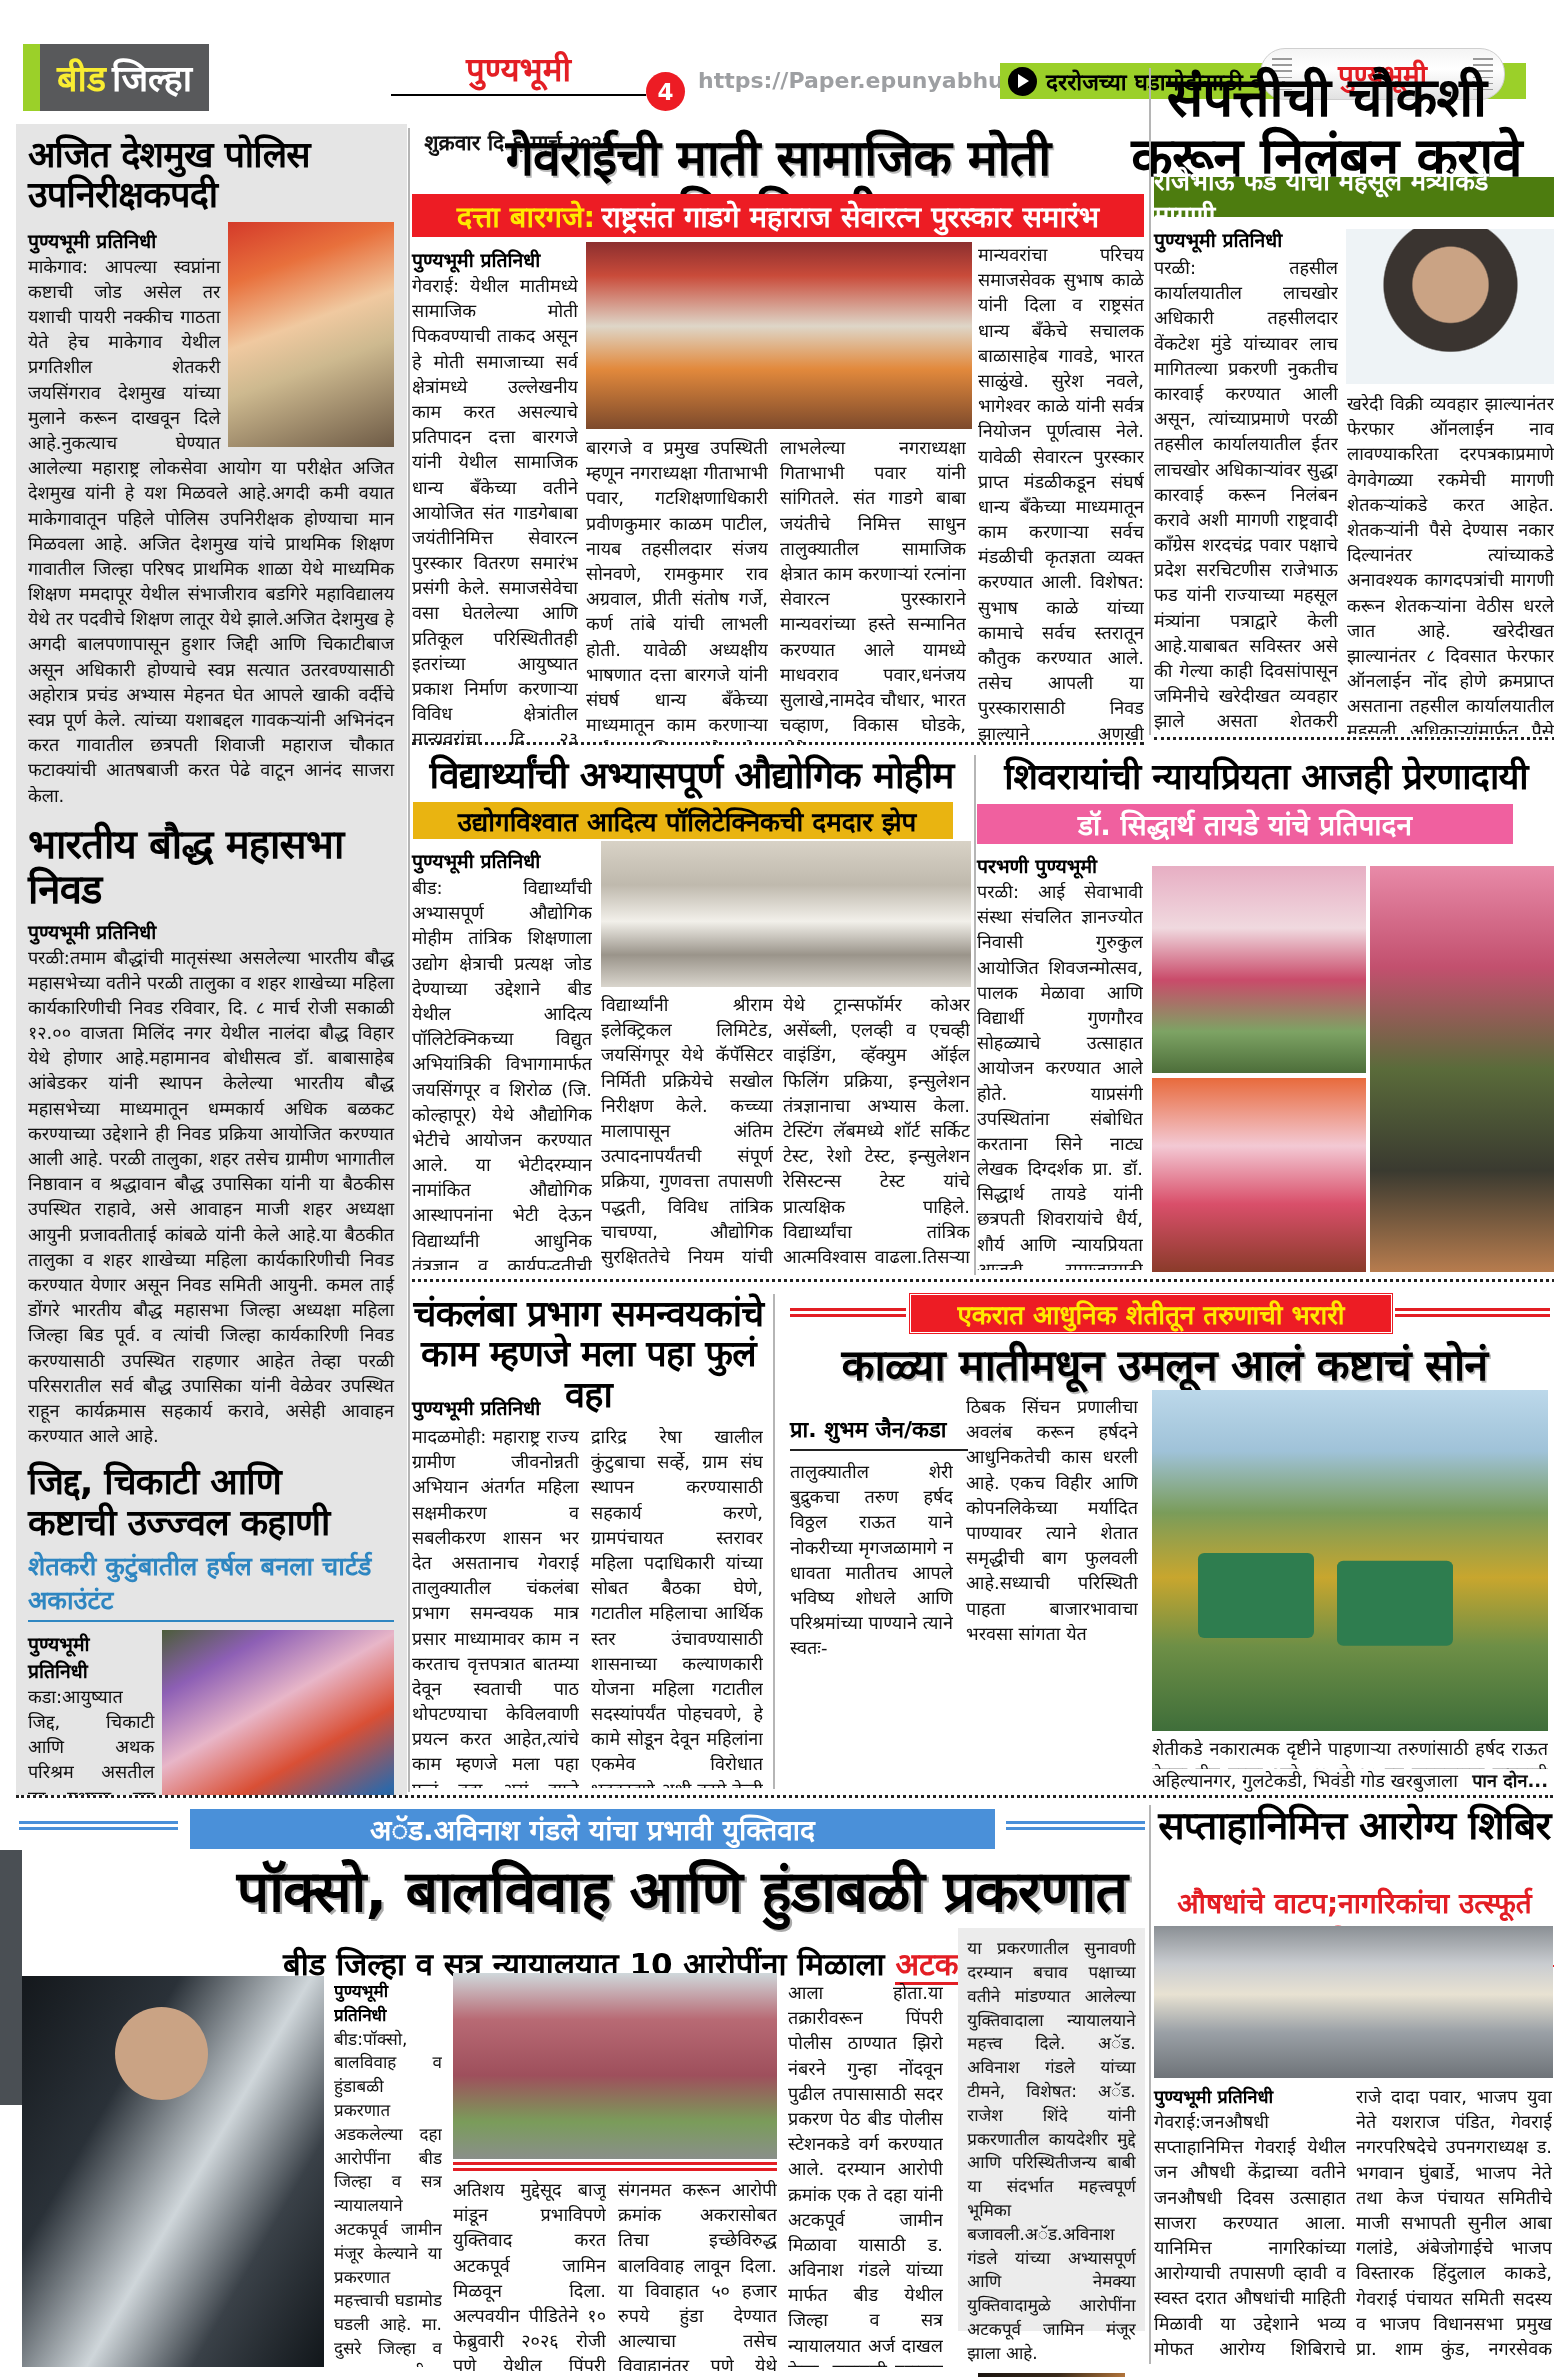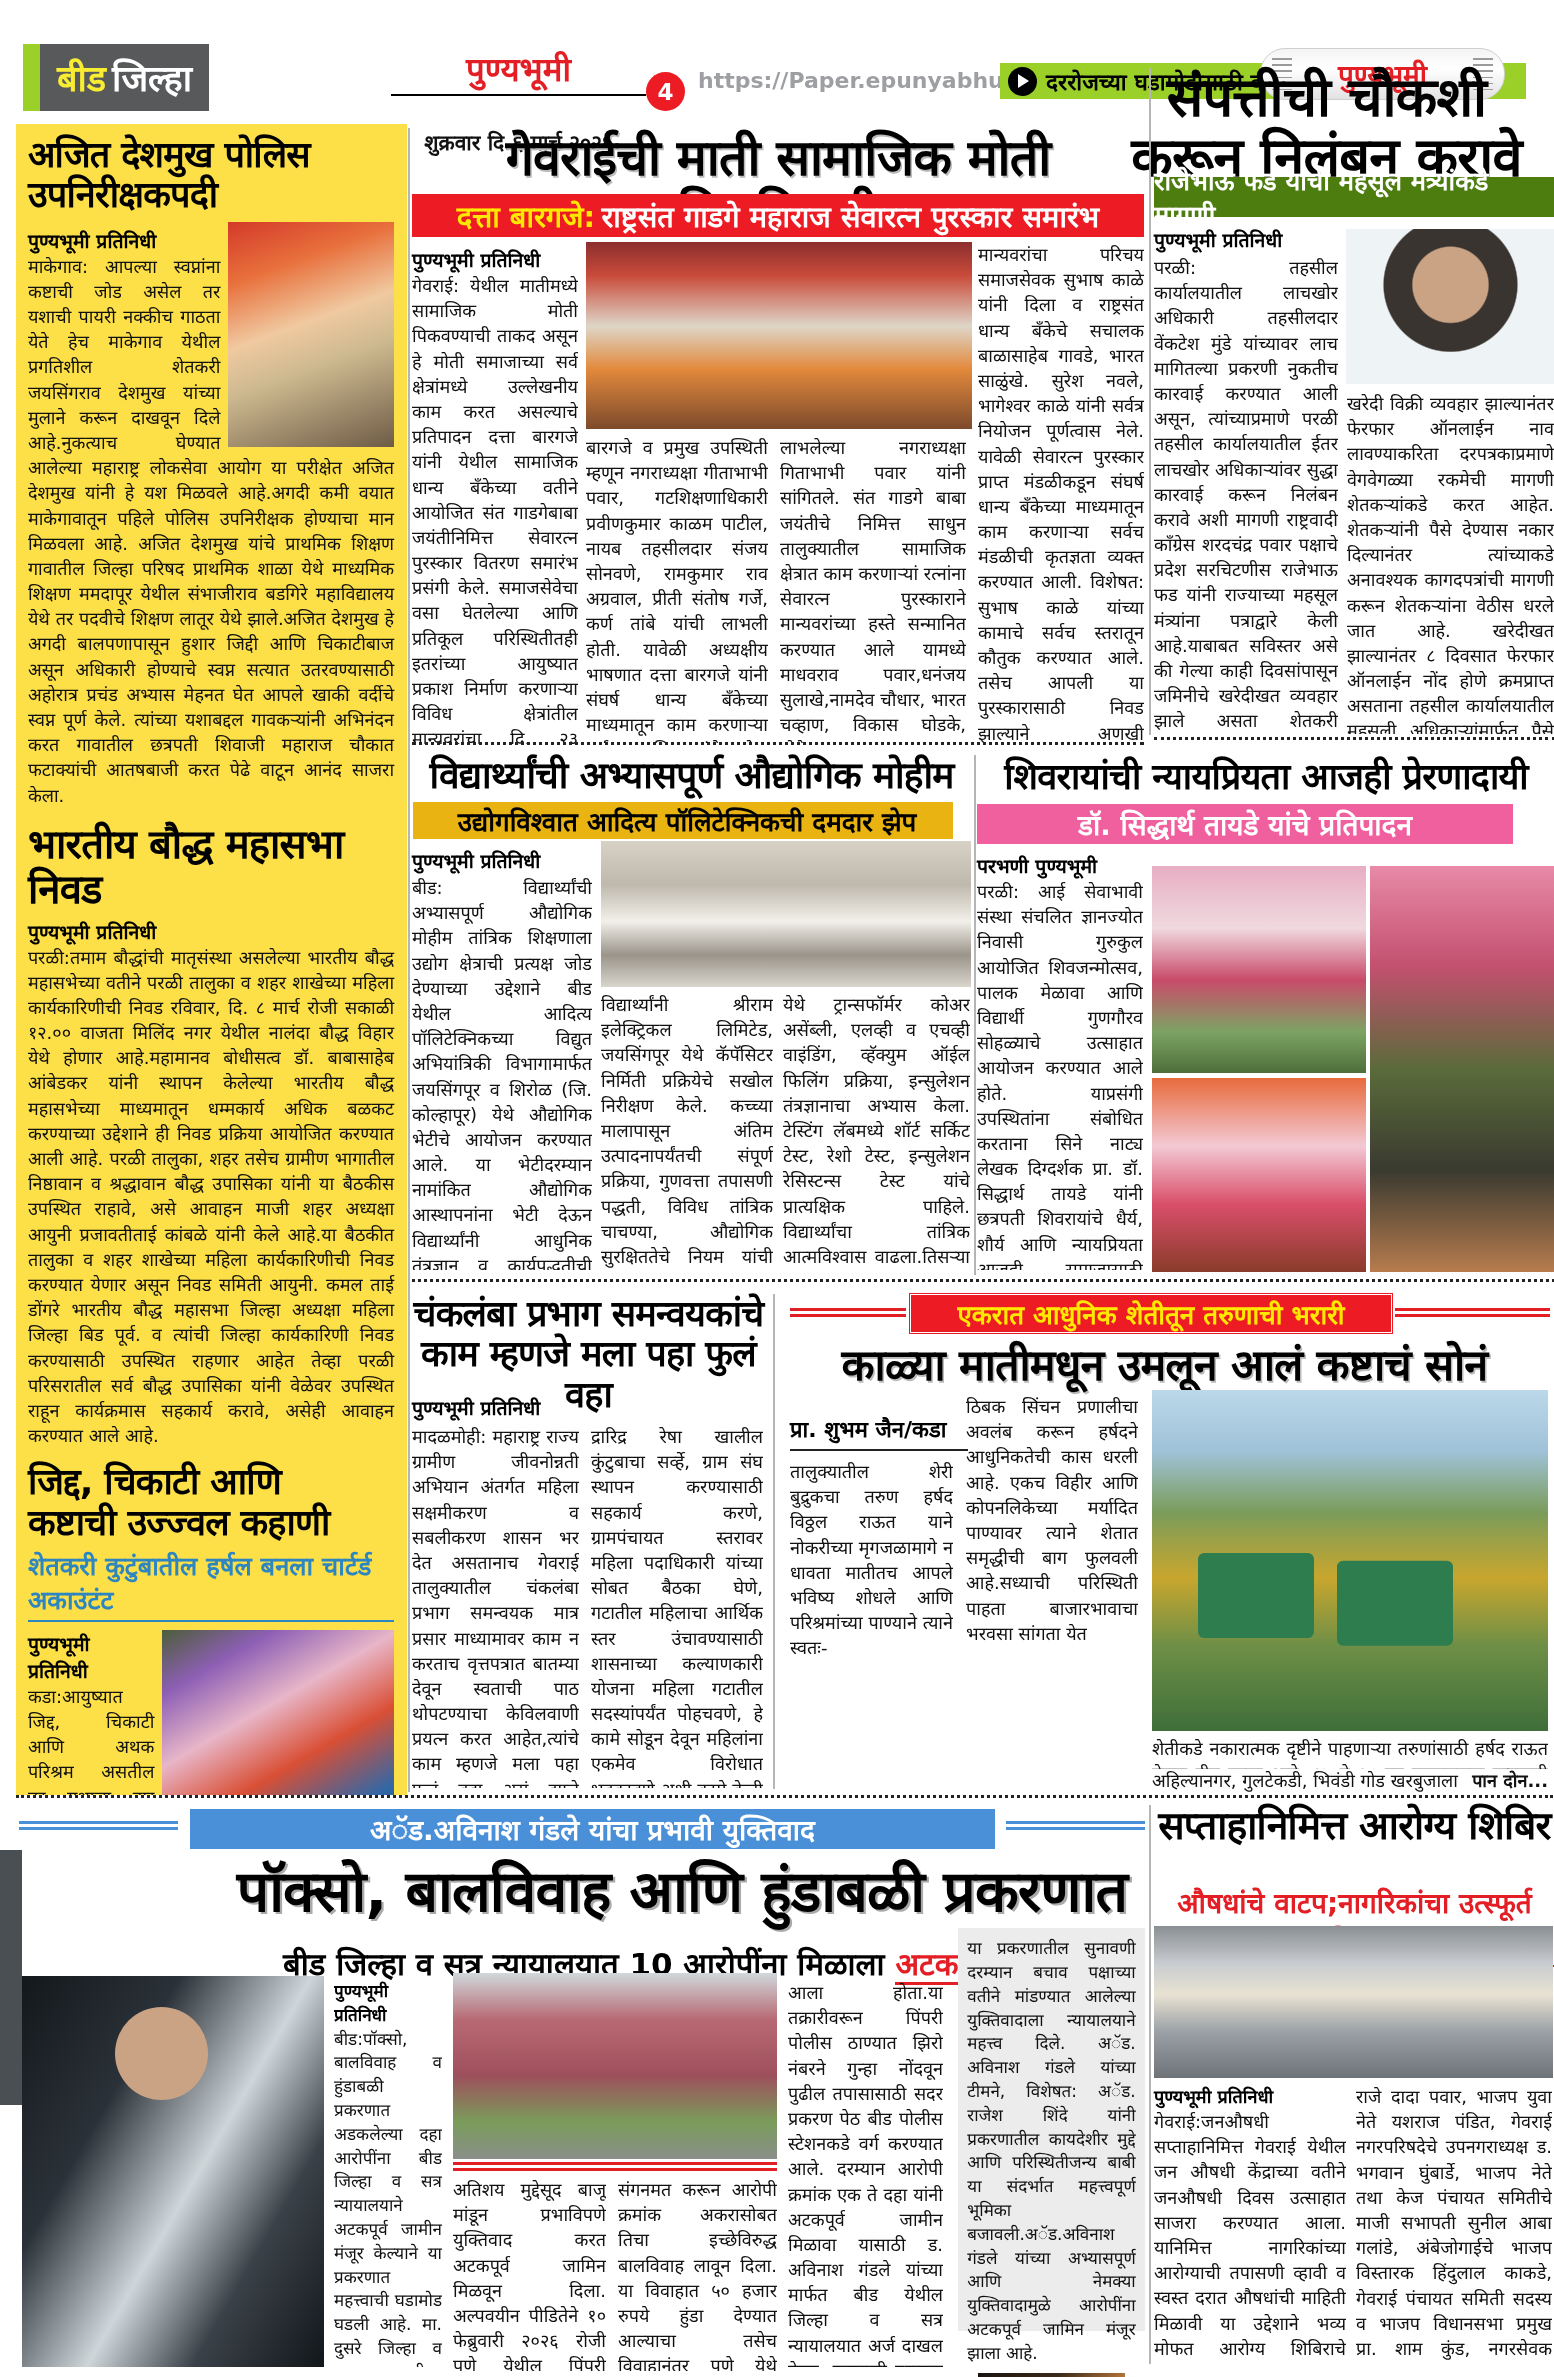--- a/index.html
+++ b/index.html
@@ -9,21 +9,21 @@
   .hl{font-weight:bold;color:#000;line-height:1.12;letter-spacing:-0.8px;}
   .center{text-align:center;}
   .body-text{font-size:18px;line-height:1.4;text-align:justify;color:#101010;}
   .byline{font-weight:bold;font-size:19.4px;color:#000;}
   .banner{display:flex;align-items:center;justify-content:center;font-weight:bold;}
   .dotted{border-top:3.9px dotted #222;height:0;}
   .vrule{background:#b5b5b5;width:1.5px;}
   .ph{background:#c9c9c9;overflow:hidden;}
   .redline{border-top:3.1px solid #e31e24;border-bottom:3.1px solid #e31e24;height:3.1px;background:#fff;}
   .blueline{border-top:3.1px solid #4a90d9;border-bottom:3.1px solid #4a90d9;height:3.1px;background:#fff;}
-  .leftcol{background:#fde047;}
+  .leftcol{background:#e5e5e5;}
   .play{width:29px;height:29px;border-radius:50%;background:#000;display:flex;align-items:center;justify-content:center;flex:0 0 auto;margin-right:9.3px;}
   .play::after{content:"";display:block;width:0;height:0;border-left:11px solid #fff;border-top:7px solid transparent;border-bottom:7px solid transparent;margin-left:3.1px;}
   .rolllines{position:absolute;top:9.3px;bottom:9.3px;width:20px;background:repeating-linear-gradient(#9a9a9a 0 1.5px,transparent 1.5px 6.2px);}
 </style>
 </head>
 <body>
 
 <div class="page">
 
   <div class="abs" style="left:23px;top:44px;width:17px;height:67px;background:#9bd029;"></div>

